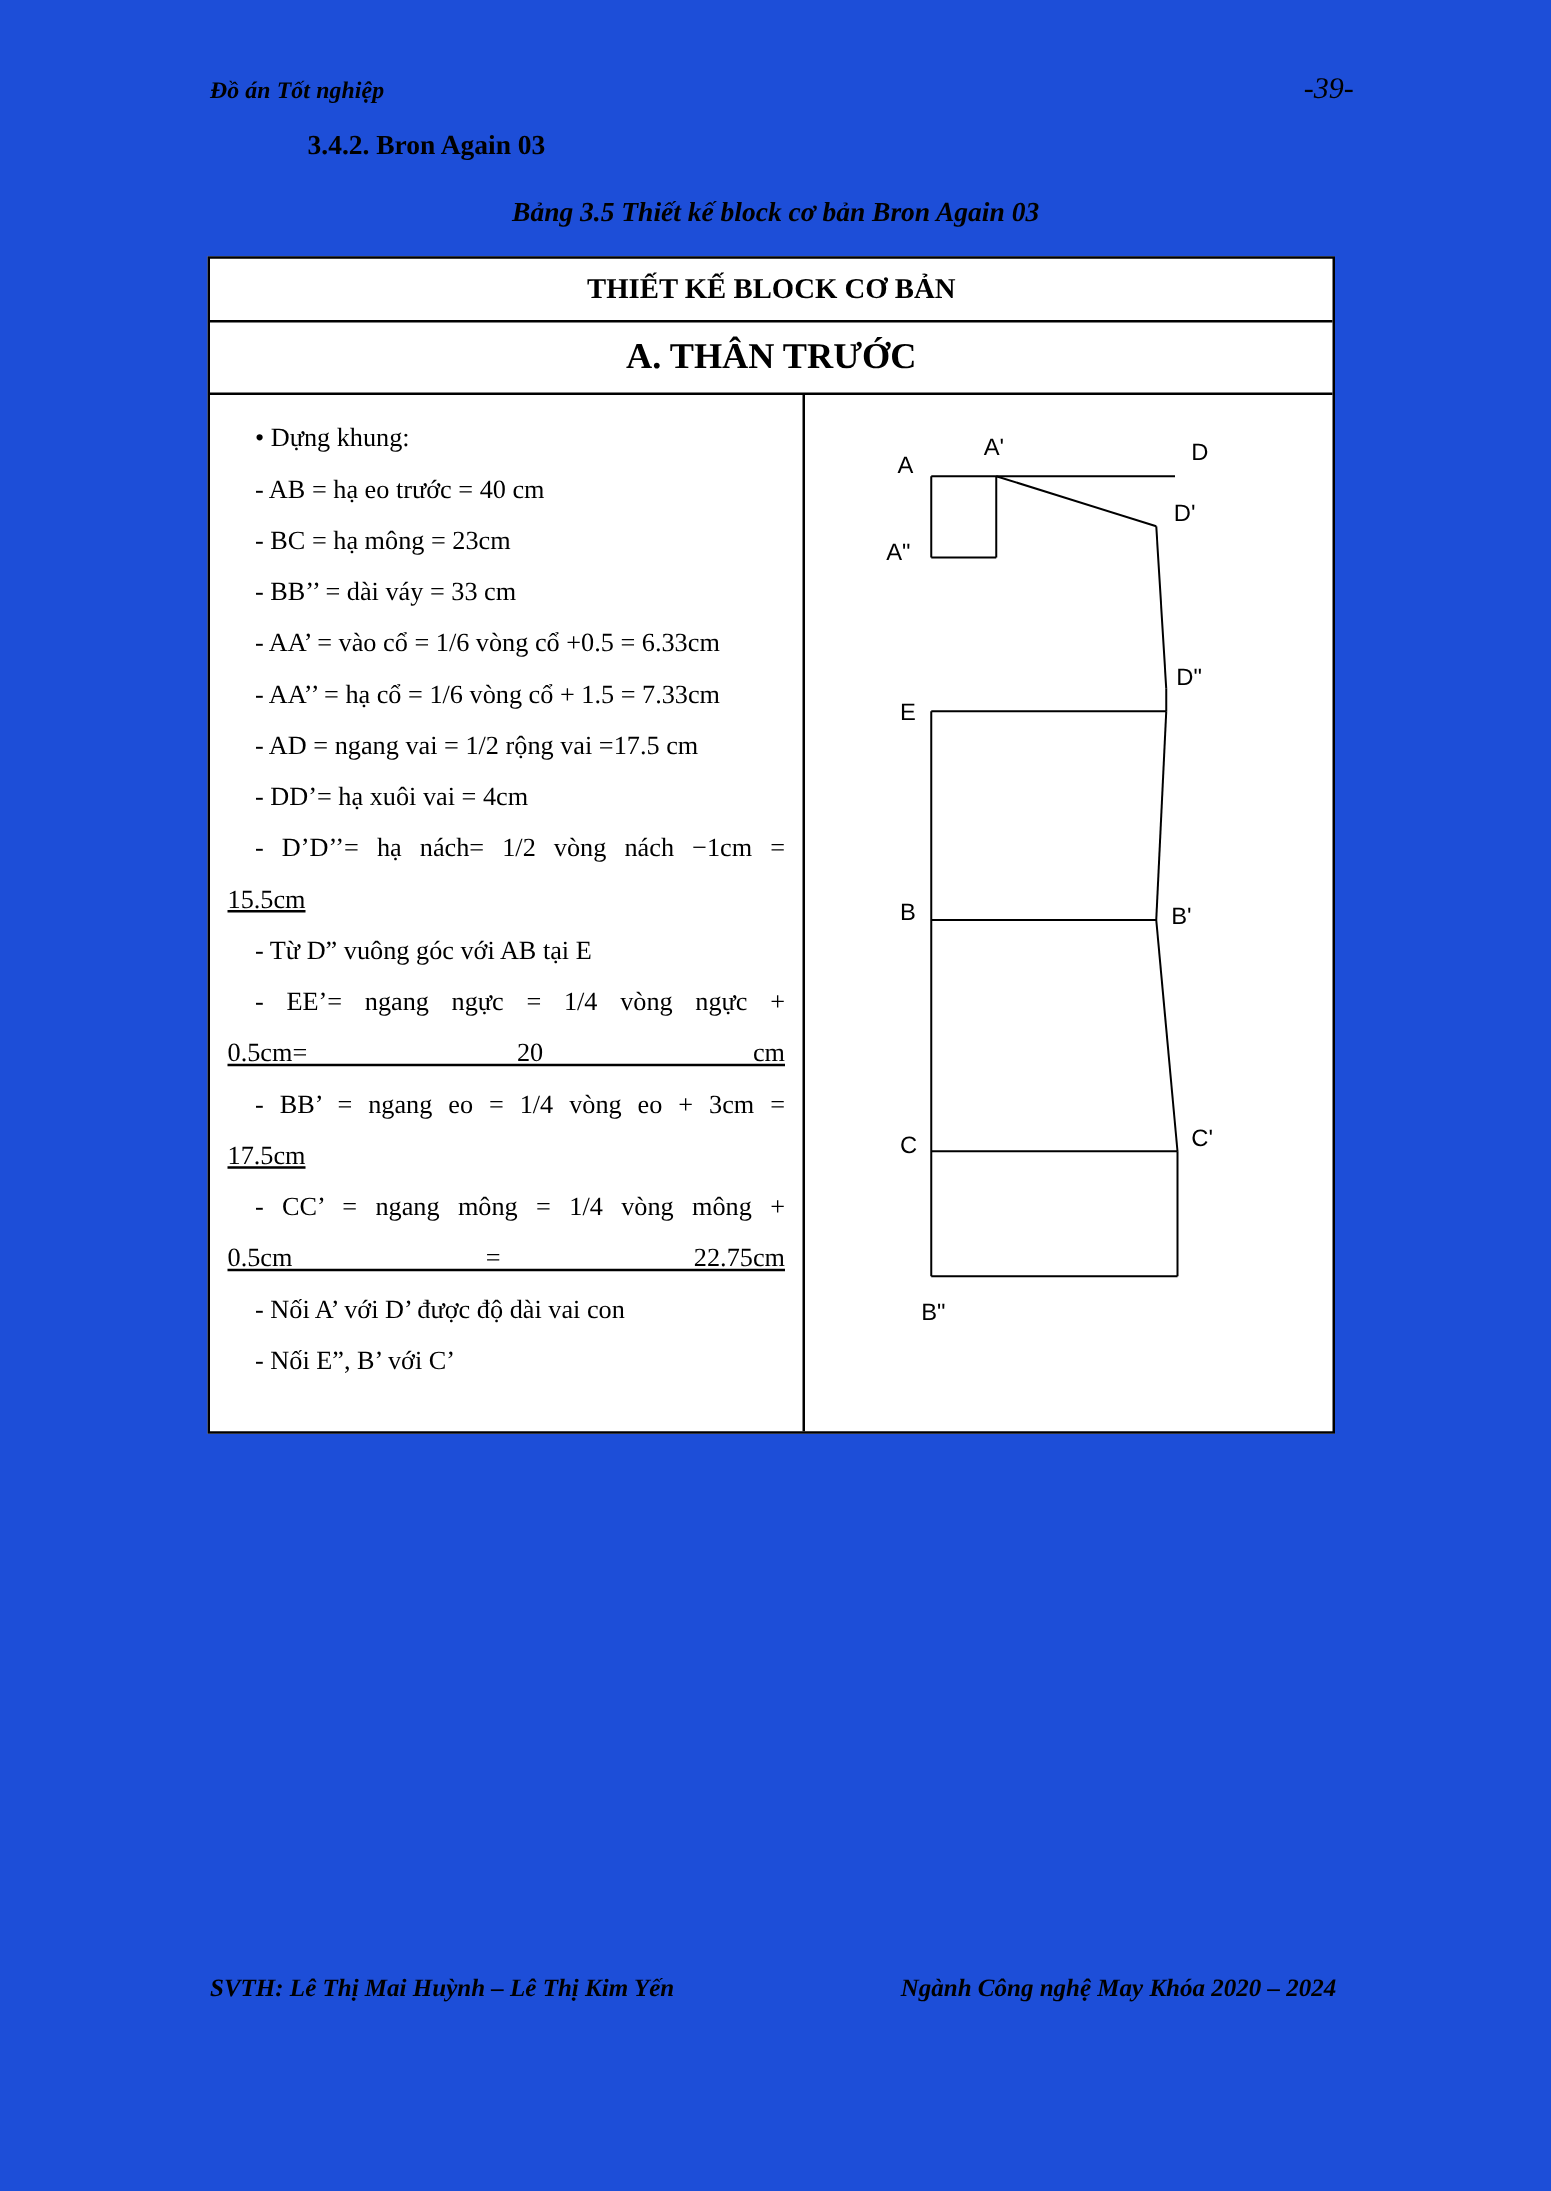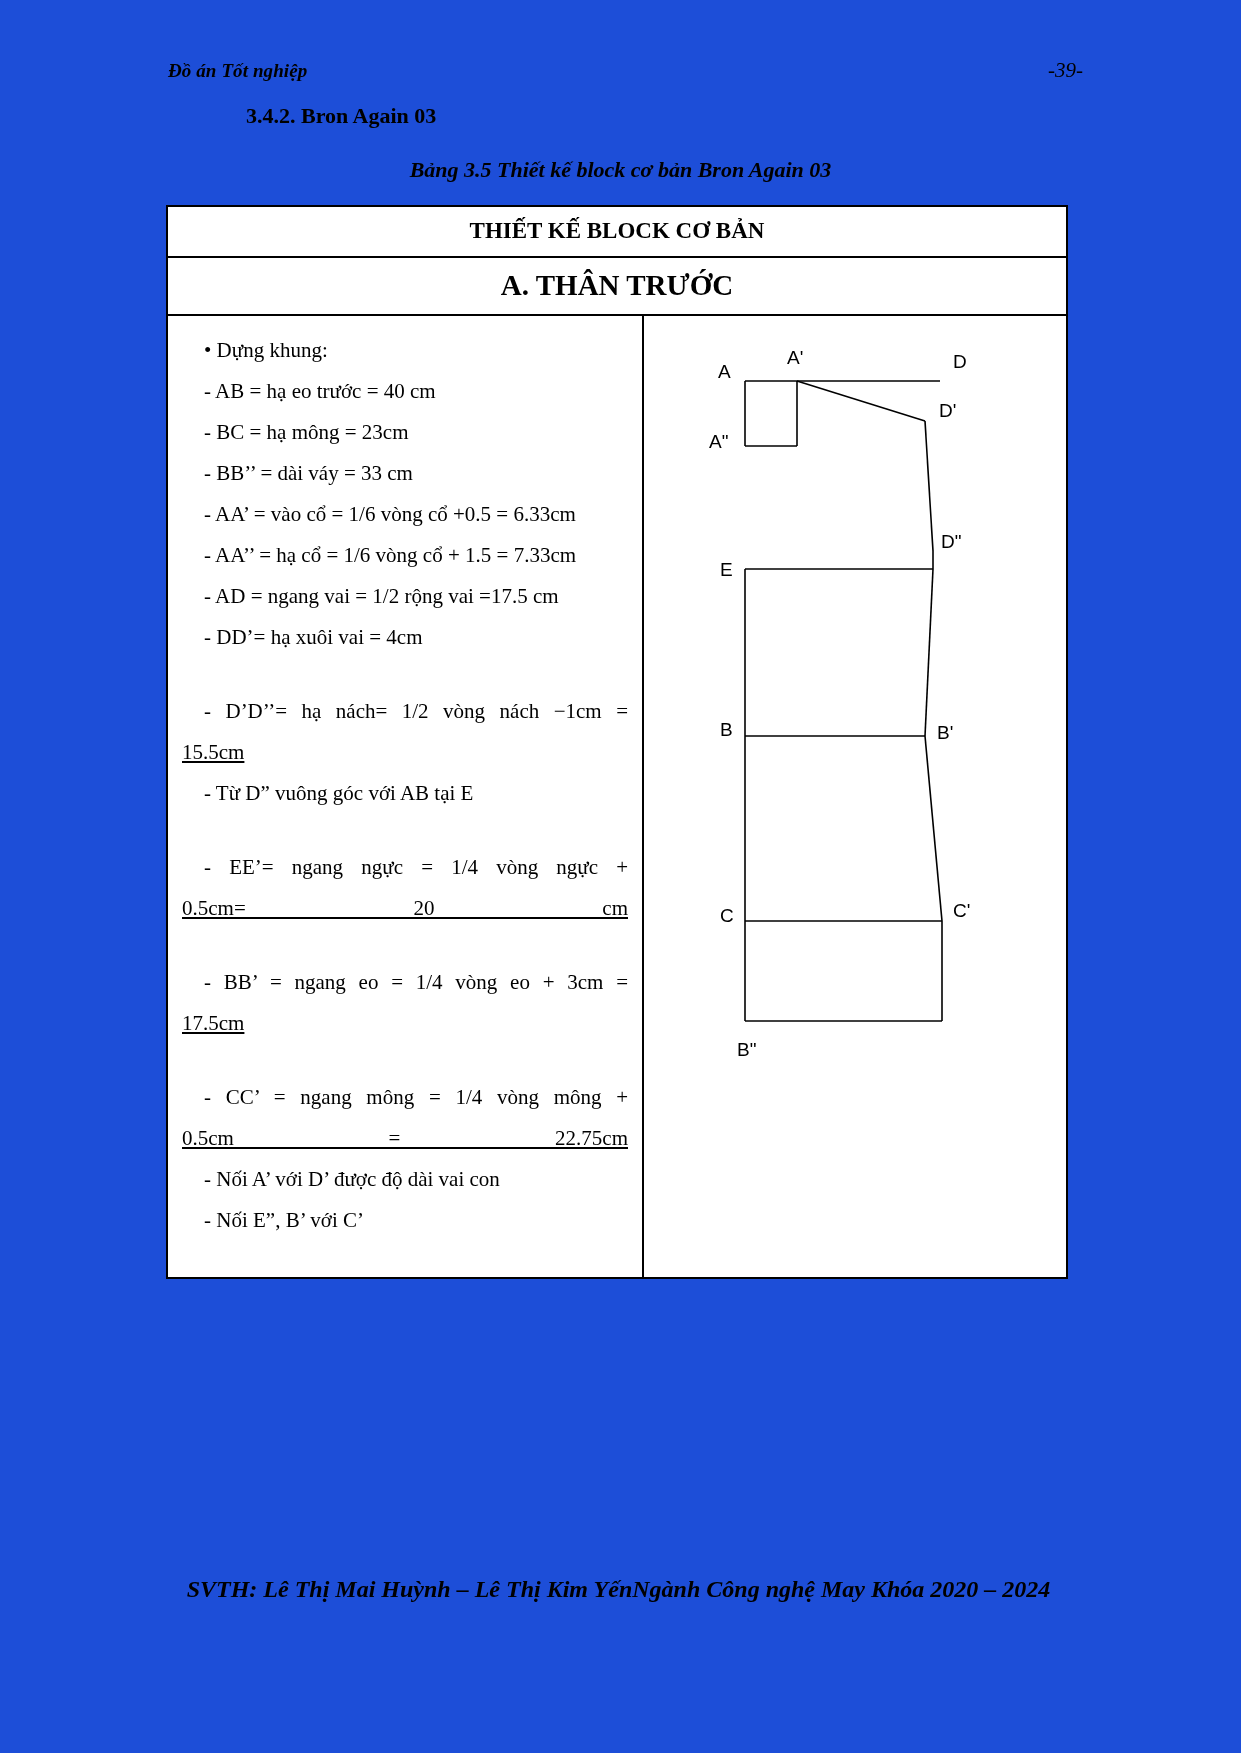--- a/index.html
+++ b/index.html
@@ -32,21 +32,21 @@
     justify-content: space-between;
   }
   .run-header .hdr-left {
     font-style: italic;
     font-weight: bold;
     font-size: 19px;
     letter-spacing: 0.1px;
   }
   .run-header .hdr-right {
     font-style: italic;
-    font-size: 21px;
+    font-size: 24px;
     margin-left: 15px;
   }
 
   
   .section-heading {
     position: absolute;
     top: 103px;
     left: 246px;
     font-weight: bold;
     font-size: 22px;
@@ -132,21 +132,20 @@
   .spec-para .tail {
     display: block;
     text-indent: 0;
     text-align: right;
     text-decoration: underline;
   }
   .spec-para-inner {
     display: block;
     text-align: justify;
     text-align-last: justify;
-    margin-top: 33px;
   }
 
   
   .figure-wrap {
     width: 100%;
     height: 100%;
     display: block;
   }
   svg.pattern {
     display: block;
@@ -166,24 +165,24 @@
   }
 
   
   .run-footer {
     position: absolute;
     bottom: 150px;
     left: 168px;
     right: 158px;
     display: flex;
     align-items: baseline;
-    justify-content: center;
+    justify-content: space-between;
     font-style: italic;
     font-weight: bold;
-    font-size: 24px;
+    font-size: 20px;
   }
   .run-footer .ftr-right {
     padding-right: 14px;
   }
 </style>
 </head>
 <body>
 
 <div class="page">
 

